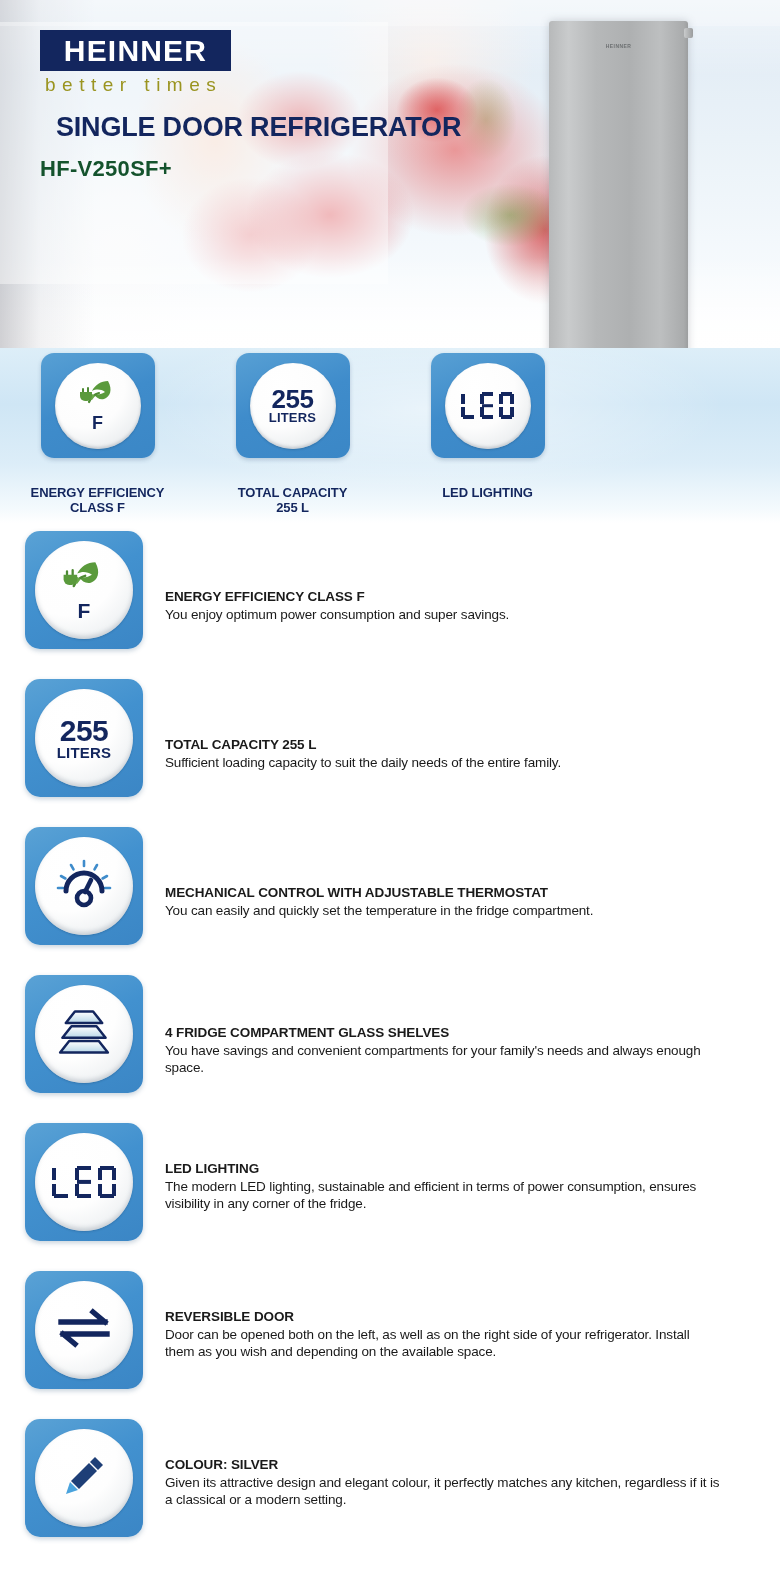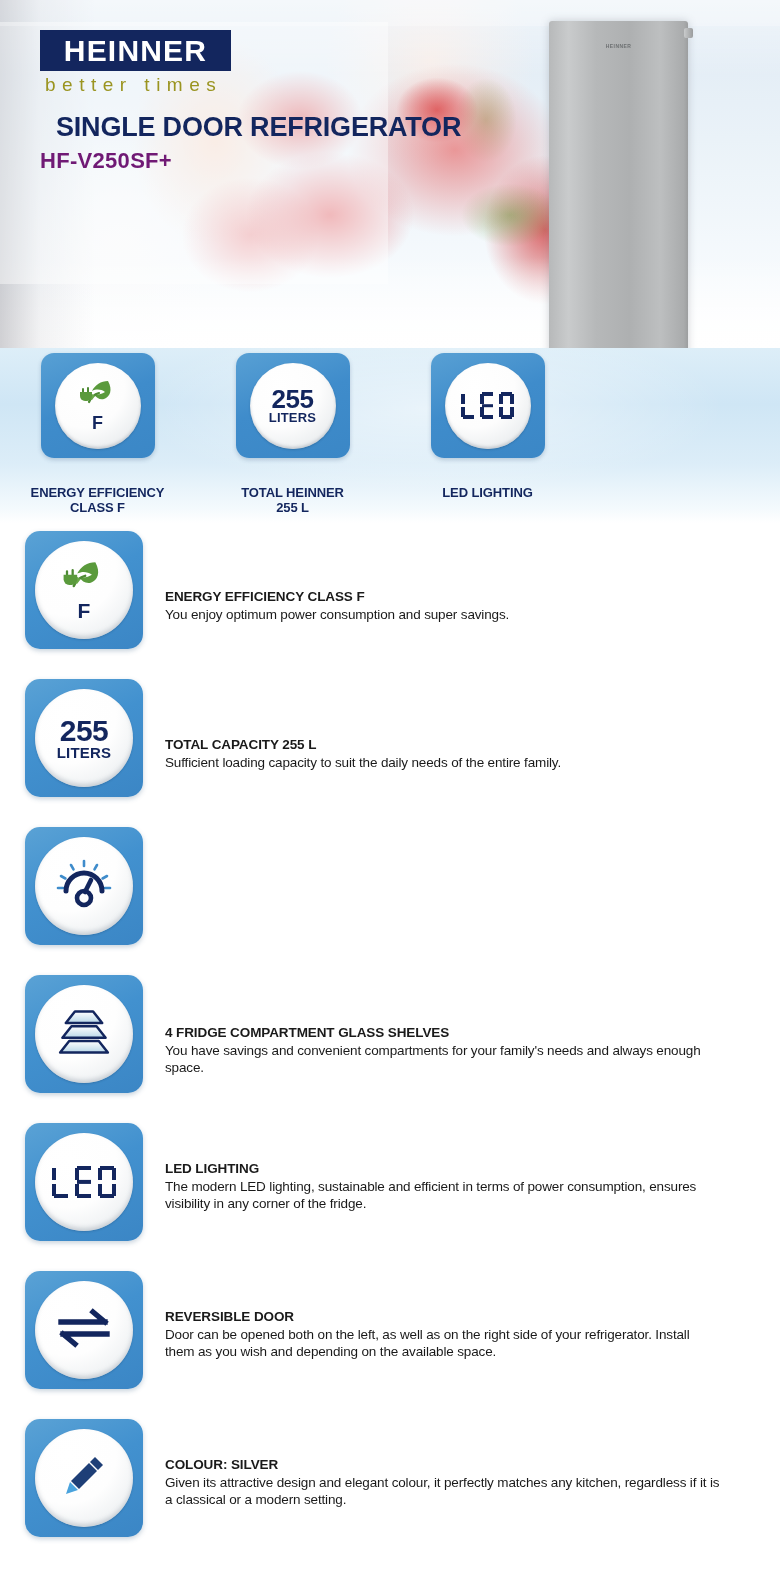--- a/index.html
+++ b/index.html
@@ -86,22 +86,22 @@
   .hero-title {
     position: absolute;
     left: 56px; top: 112px;
     color: #13265e;
     font-size: 27px;
     font-weight: bold;
     letter-spacing: -0.2px;
   }
   .hero-model {
     position: absolute;
-    left: 40px; top: 148px;
-    color: #701a75;
+    left: 40px; top: 156px;
+    color: #14532d;
     font-size: 22px;
     font-weight: bold;
     letter-spacing: 0.3px;
   }
 
   
   .fridge {
     position: absolute;
     left: 549px; top: 21px;
     width: 139px; height: 345px;
@@ -300,21 +300,21 @@
     </div>
 
     <div class="badge-item">
       <div class="tile">
         <div class="disc">
           <span class="cap-num">255</span>
           <span class="cap-unit">LITERS</span>
         </div>
       </div>
       <div class="badge-caption">
-        <div>TOTAL HEINNER</div>
+        <div>TOTAL CAPACITY</div>
         <div>255 L</div>
       </div>
     </div>
 
 
     <div class="badge-item">
       <div class="tile">
         <div class="disc">
           <span class="led-wrap">
             <span class="seg-char">
@@ -404,20 +404,24 @@
                   <path d="M50 30h5"></path>
               </g>
               <path d="M11 33a18 18 0 0 1 36 0" stroke="#13265e" stroke-width="5" fill="none" stroke-linecap="round"></path>
               <path d="M36 22L30 34" stroke="#13265e" stroke-width="4.6" stroke-linecap="round"></path>
               <circle cx="29" cy="40" r="7" fill="none" stroke="#13265e" stroke-width="4.6"></circle>
             </svg>
           </span>
         </div>
       </div>
     </div>
+    <div class="feature-text" style="padding-top:58px">
+      <div class="feature-title">MECHANICAL CONTROL WITH ADJUSTABLE THERMOSTAT</div>
+      <div class="feature-desc">You can easily and quickly set the temperature in the fridge compartment.</div>
+    </div>
   </div>
 
   <div class="feature-row">
     <div class="feature-icon-wrap">
       <div class="tile-lg">
         <div class="disc-lg">
           <span>
             <svg width="62" height="50" viewBox="0 0 54 44">
               <defs>
                 <linearGradient id="gshB" x1="0" y1="0" x2="0" y2="1">

